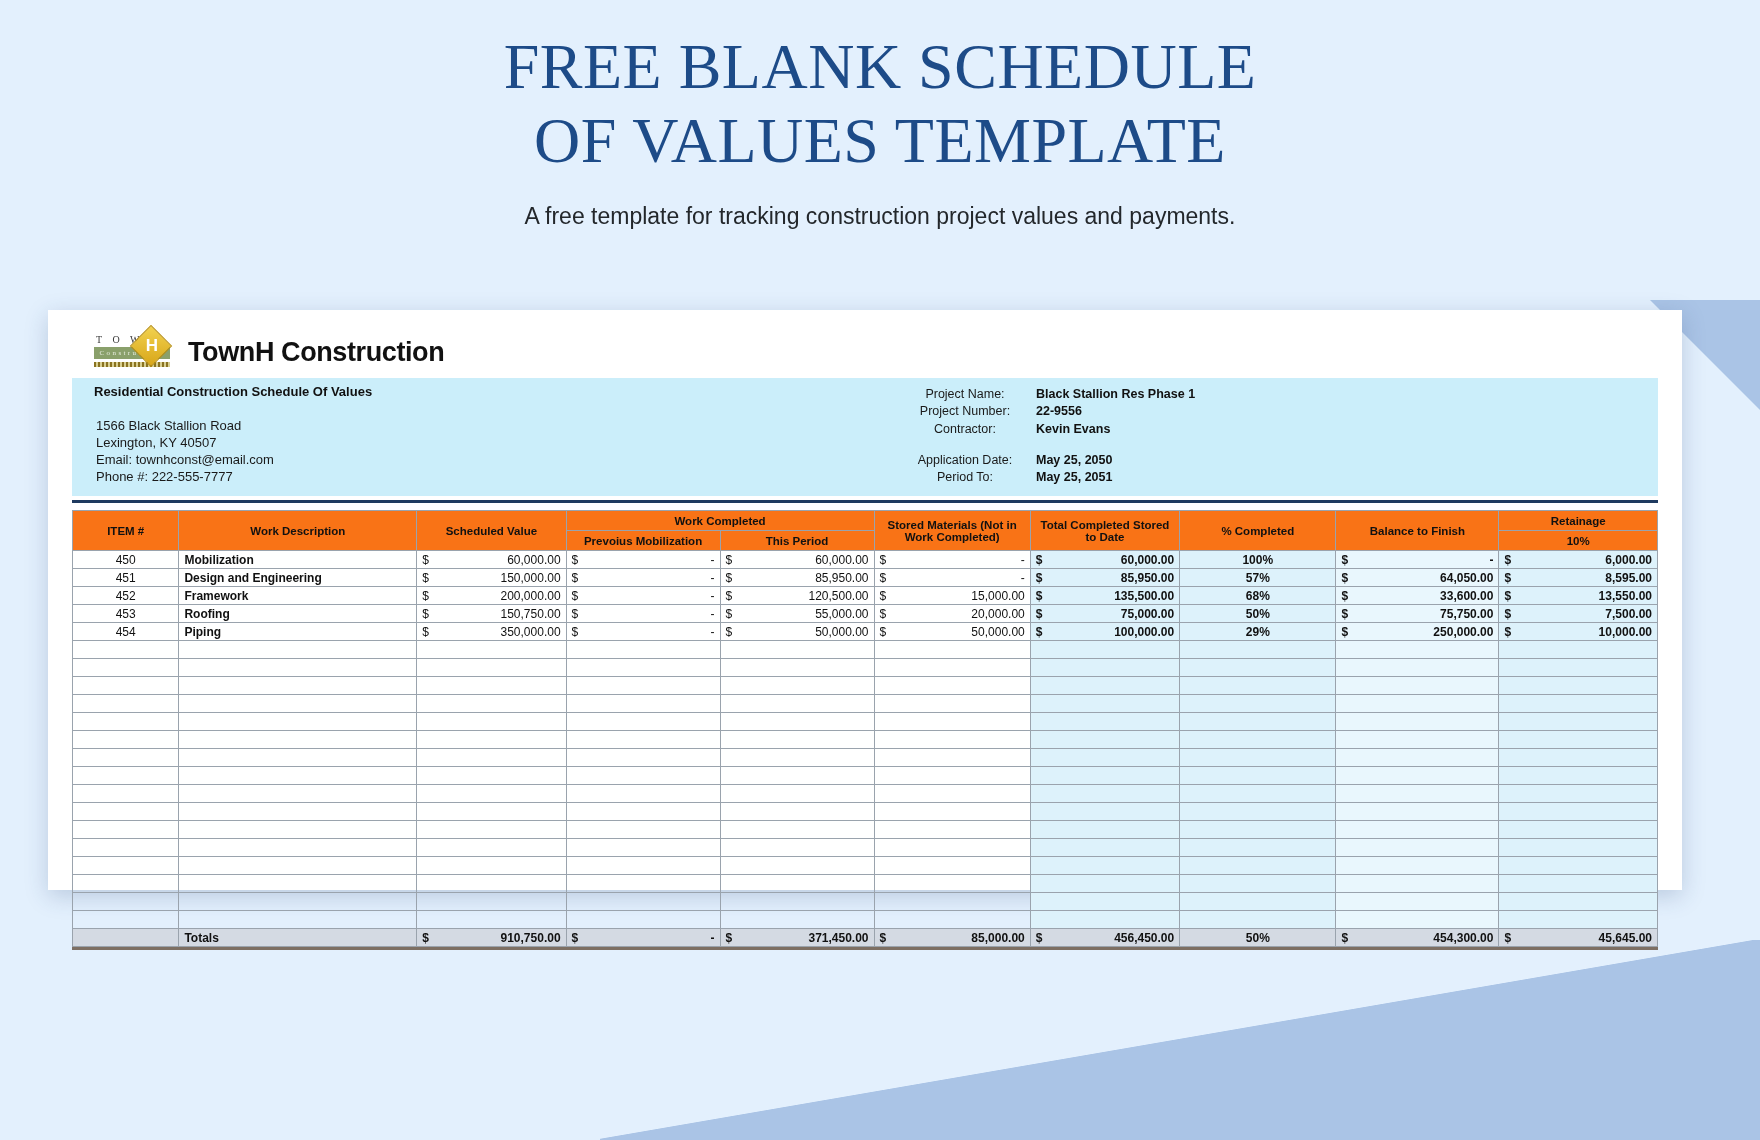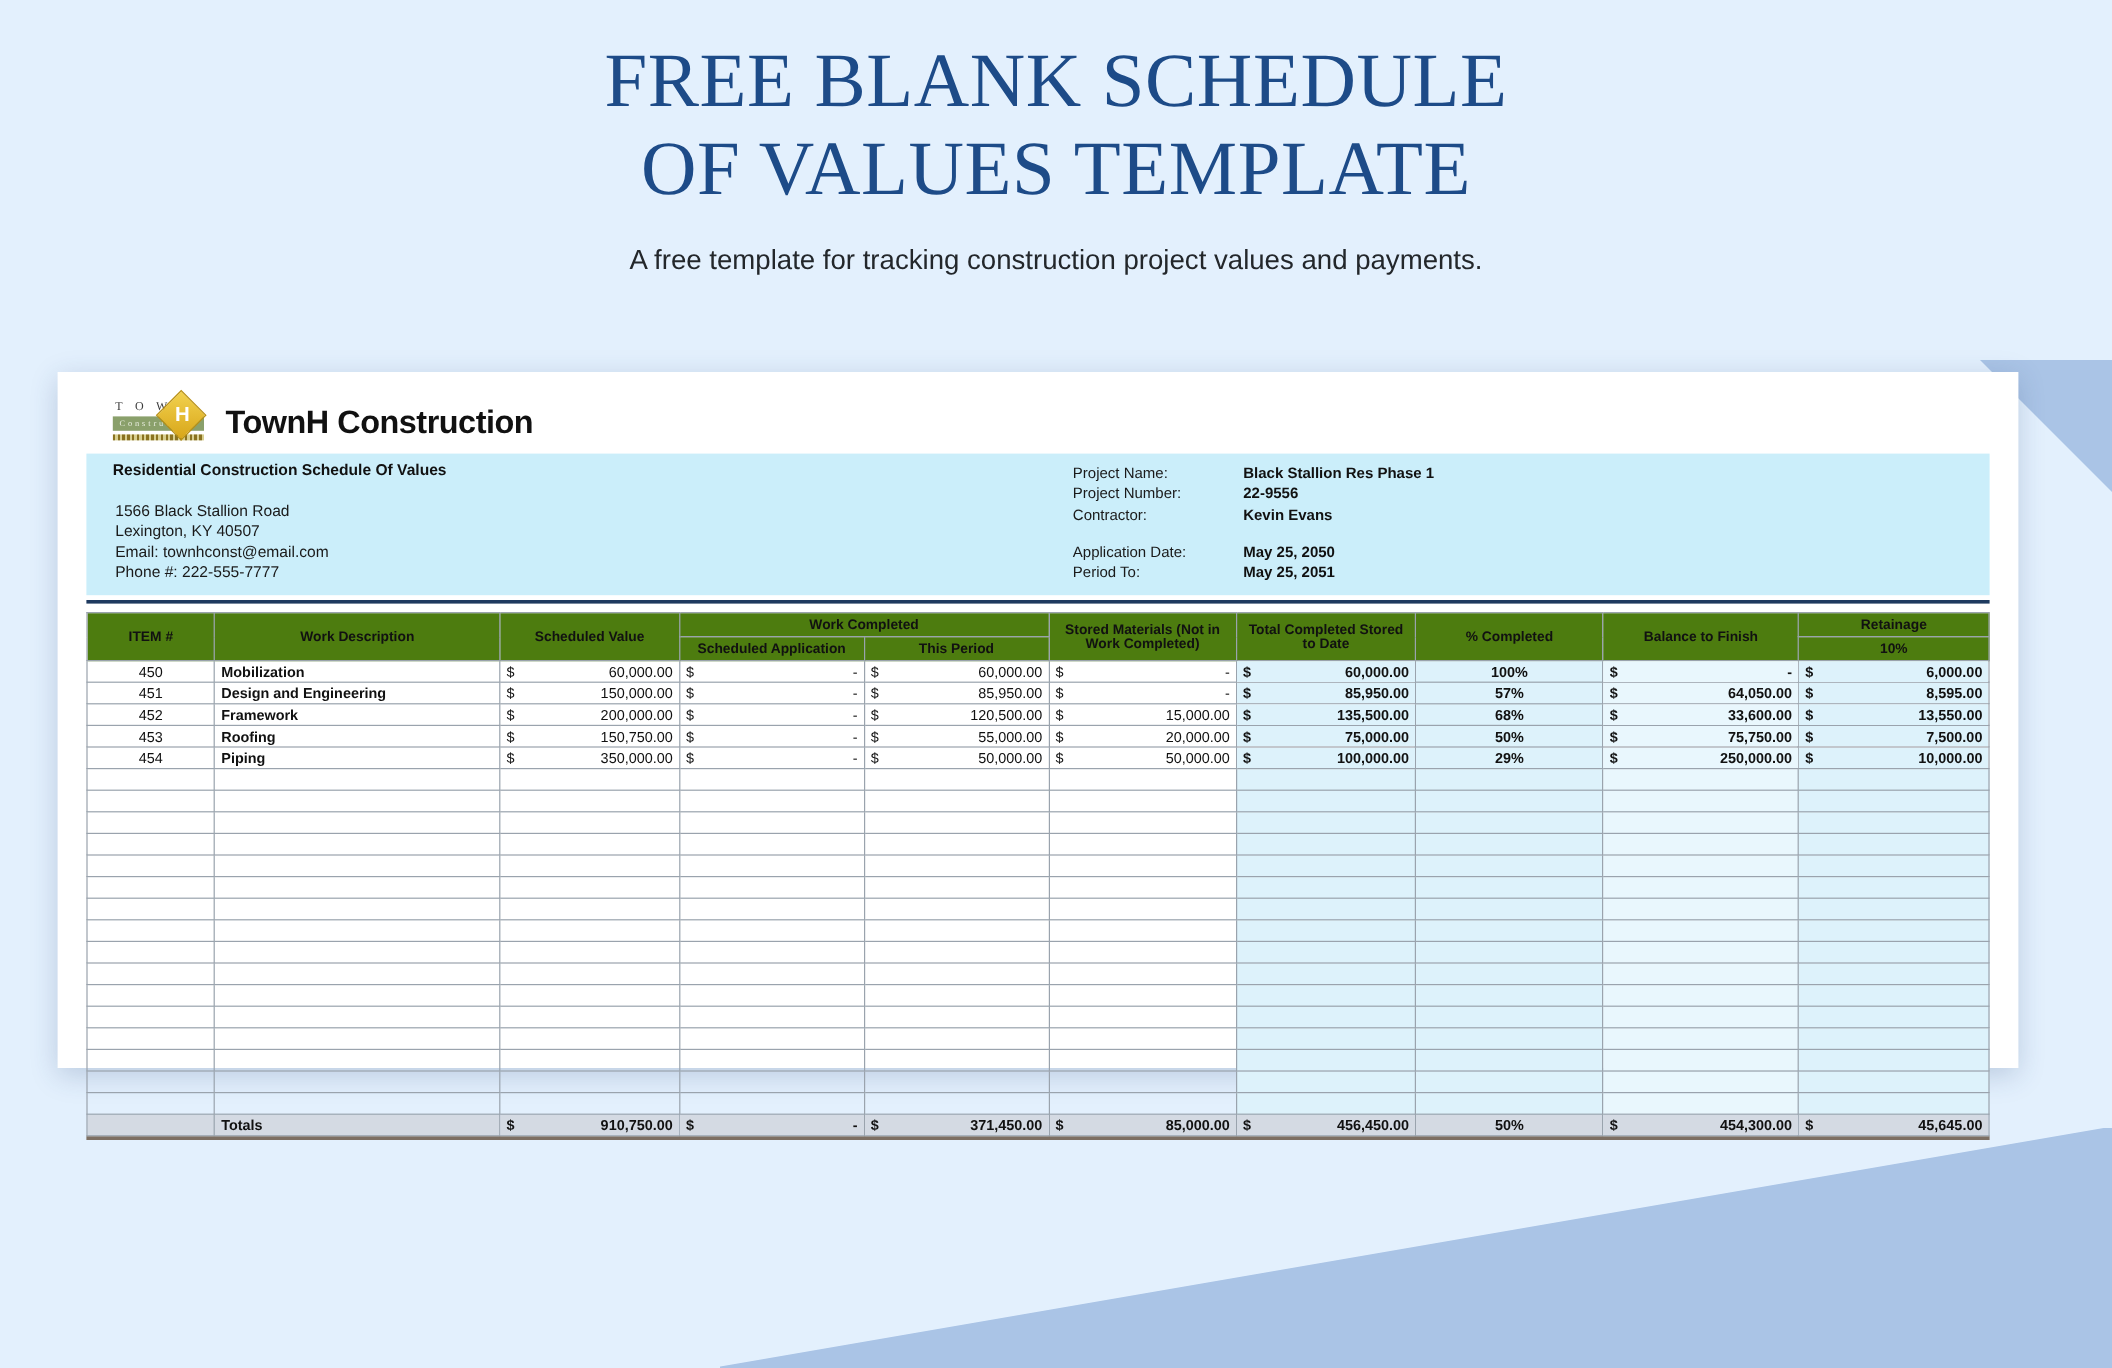--- a/index.html
+++ b/index.html
@@ -147,21 +147,21 @@
     font-weight: bold;
     color: #111;
     margin-bottom: 18px;
   }
   .info-left .addr-line {
     font-size: 13px;
     color: #1a1a1a;
     line-height: 1.32;
     padding-left: 2px;
   }
-  .info-right { flex: 1; padding-top: 2px; }
+  .info-right { flex: 1; padding-top: 2px; text-align: center; }
   .info-row {
     display: flex;
     font-size: 12.5px;
     line-height: 1.38;
   }
   .info-row .lbl { width: 142px; color: #1a1a1a; }
   .info-row .val { font-weight: bold; color: #111; }
   .info-gap { height: 14px; }
 
   .band-rule {
@@ -177,21 +177,21 @@
     table-layout: fixed;
     font-size: 12px;
   }
   table.sov th, table.sov td {
     border: 1px solid #9aa3ad;
     padding: 0 5px;
     height: 18px;
     color: #111;
   }
   table.sov thead th {
-    background: #4d7c0f;
+    background: #f97316;
     font-size: 11.5px;
     font-weight: bold;
     text-align: center;
     height: 20px;
   }
   .h-tall { height: 38px !important; }
 
   td.num {
     text-align: right;
     position: relative;
@@ -307,21 +307,21 @@
         <th rowspan="2" class="h-tall">Work Description</th>
         <th rowspan="2" class="h-tall">Scheduled Value</th>
         <th colspan="2">Work Completed</th>
         <th rowspan="2" class="h-tall">Stored Materials (Not in Work Completed)</th>
         <th rowspan="2" class="h-tall">Total Completed Stored to Date</th>
         <th rowspan="2" class="h-tall">% Completed</th>
         <th rowspan="2" class="h-tall">Balance to Finish</th>
         <th>Retainage</th>
       </tr>
       <tr>
-        <th>Scheduled Application</th>
+        <th>Prevoius Mobilization</th>
         <th>This Period</th>
         <th>10%</th>
       </tr>
     </thead>
     <tbody>
         <tr>
           <td class="itemno">450</td>
           <td class="desc">Mobilization</td>
           <td class="num"><span class="dollar">$</span><span>60,000.00</span></td>
           <td class="num"><span class="dollar">$</span><span>-</span></td>

